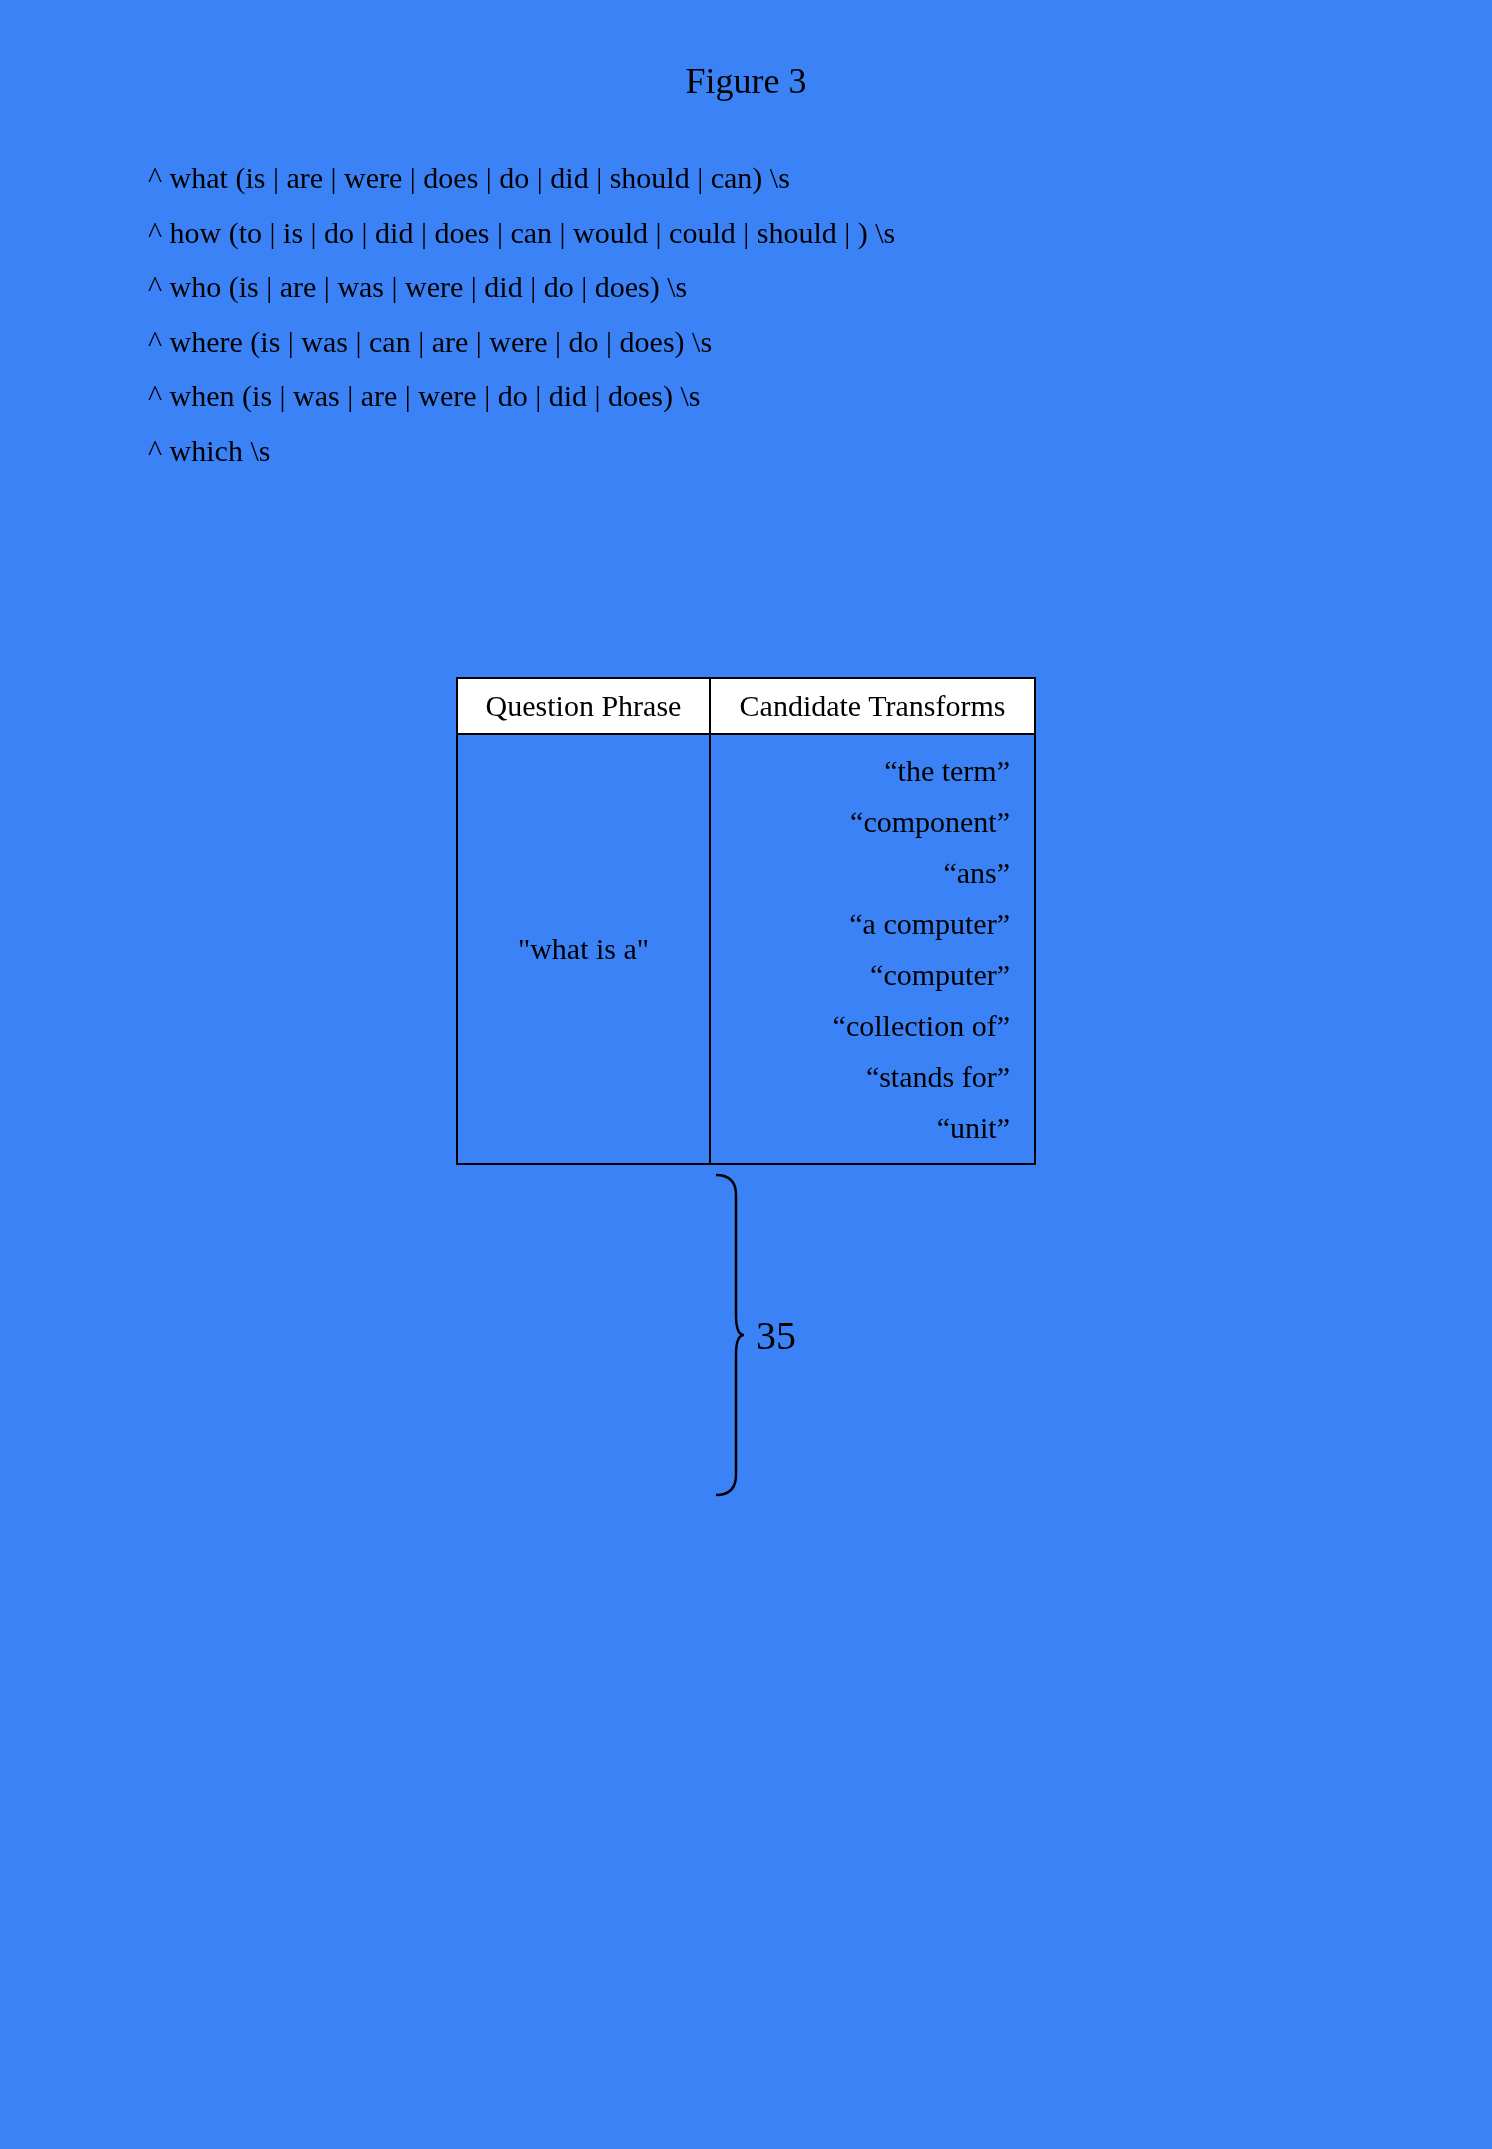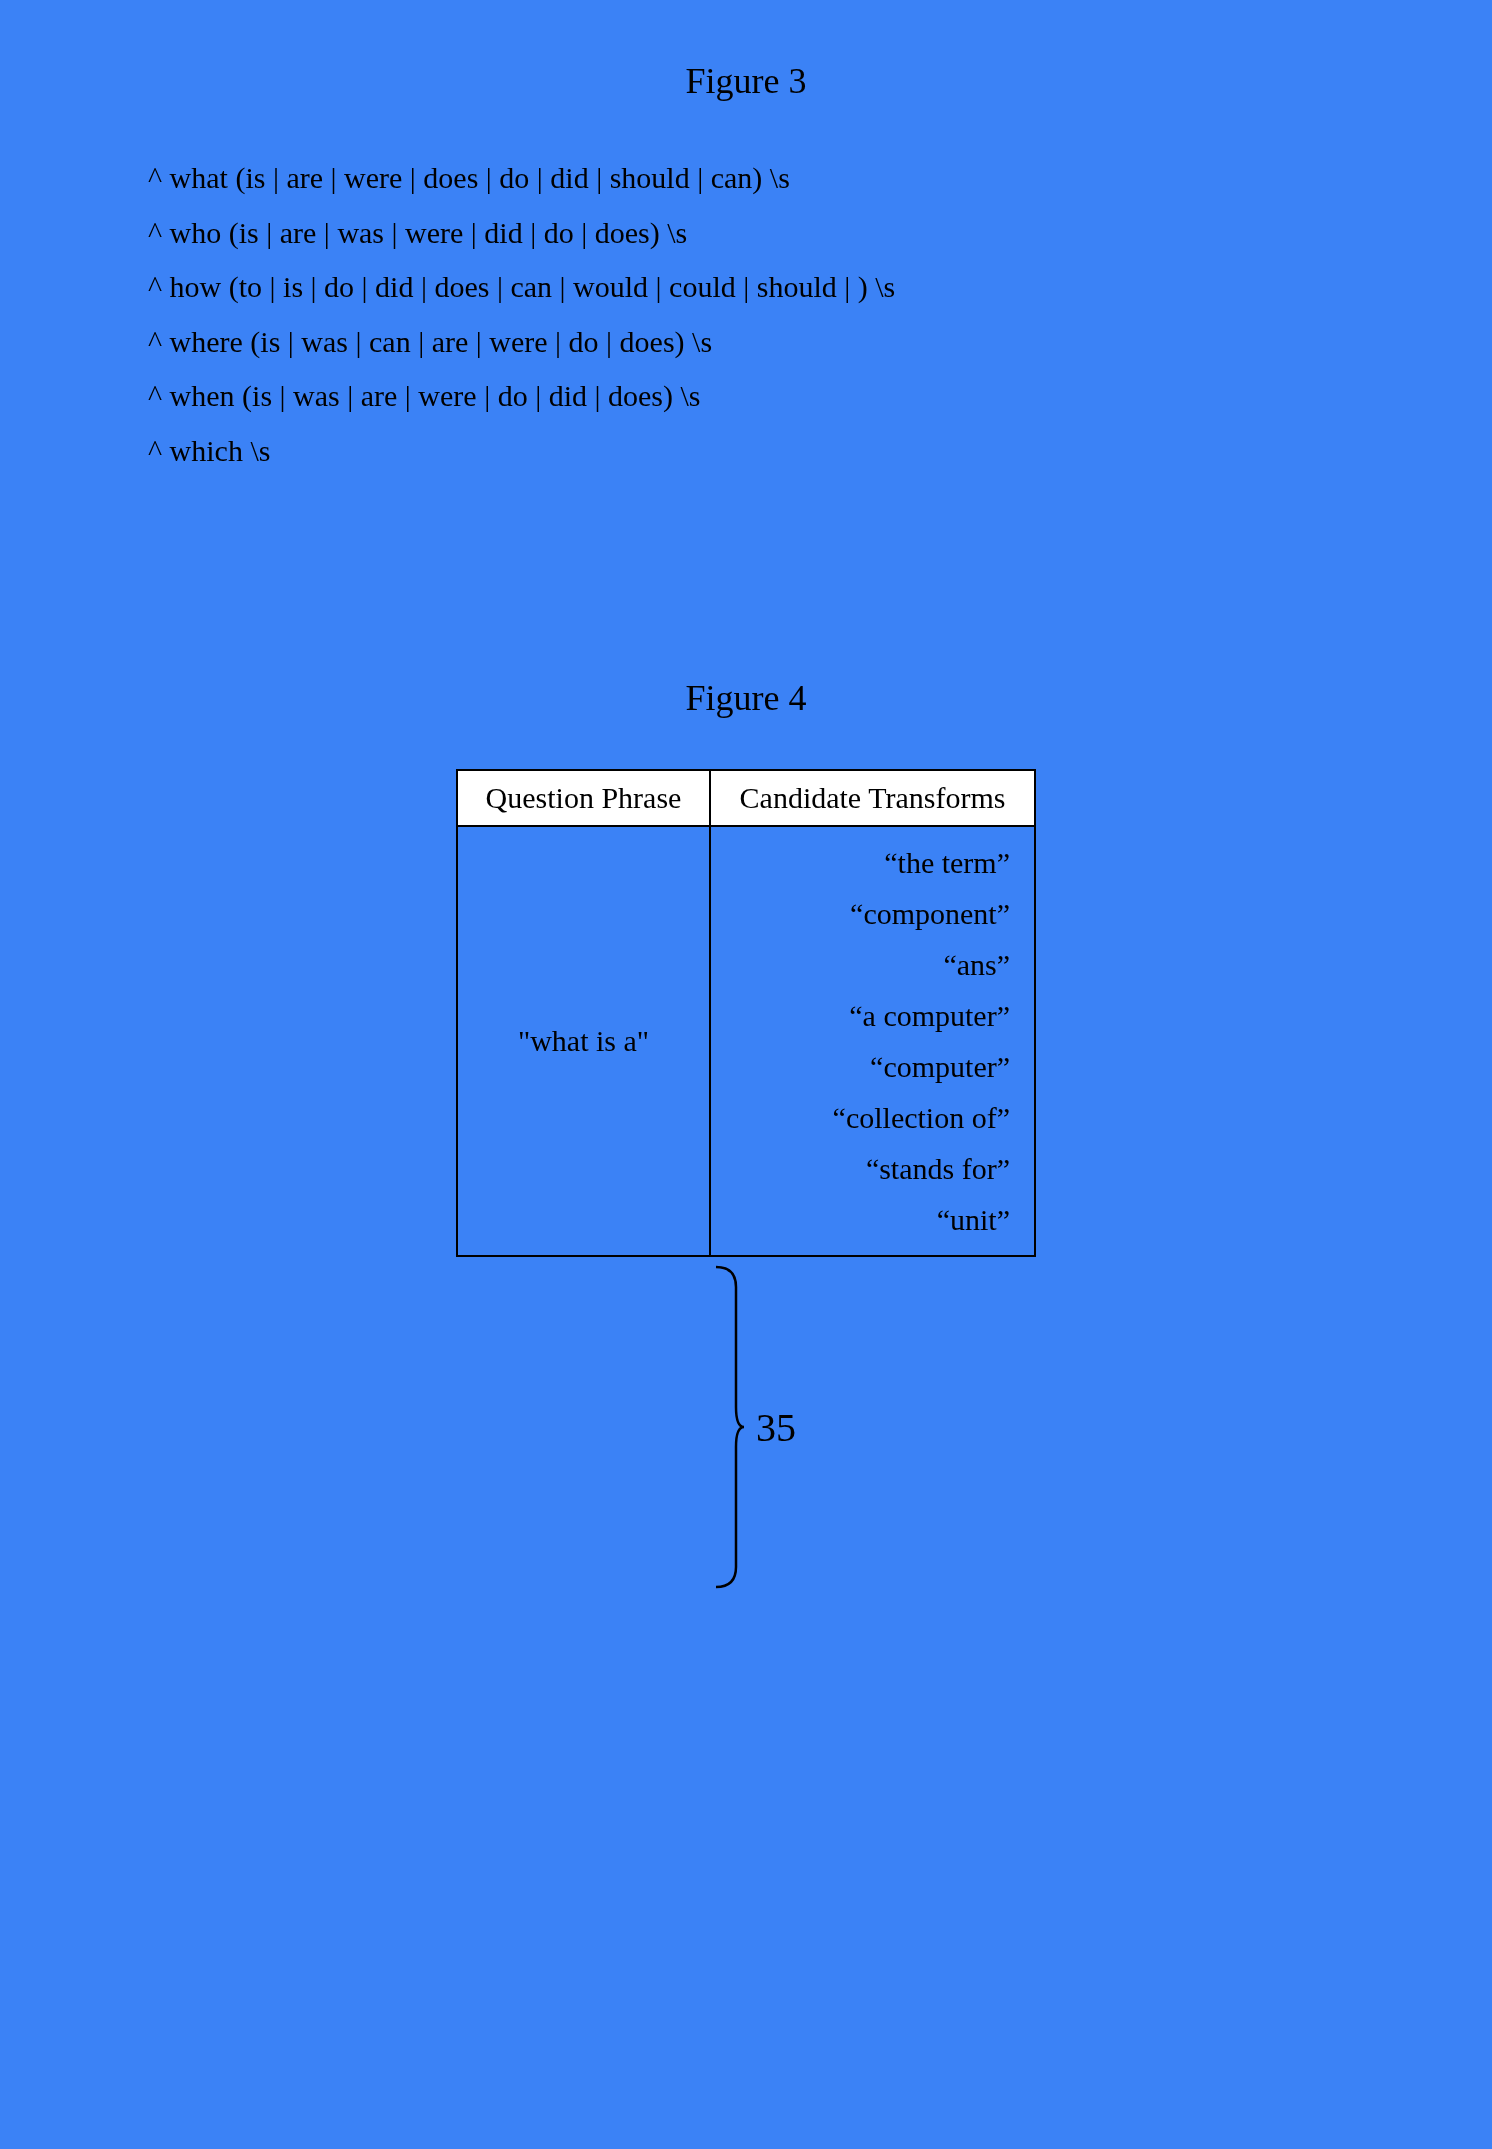--- a/index.html
+++ b/index.html
@@ -106,30 +106,29 @@
   </style>
 </head>
 <body>
 
 <div class="page">
 
   <div>
     <div class="figure-title">Figure 3</div>
     <div class="figure3-content">
       <p>^ what (is | are | were | does | do | did | should | can) \s</p>
+      <p>^ how (to | is | do | did | does | can | would | could | should | ) \s</p>
       <p>^ who (is | are | was | were | did | do | does) \s</p>
-      <p>^ how (to | is | do | did | does | can | would | could | should | ) \s</p>
       <p>^ where (is | was | can | are | were | do | does) \s</p>
       <p>^ when (is | was | are | were | do | did | does) \s</p>
       <p>^ which \s</p>
     </div>
   </div>
 
   <div class="figure4-section">
-    <div class="figure4-title">Figure 4</div>
 
     <div class="table-wrapper">
       <table class="data-table">
         <thead>
           <tr>
             <th>Question Phrase</th>
             <th>Candidate Transforms</th>
           </tr>
         </thead>
         <tbody>

